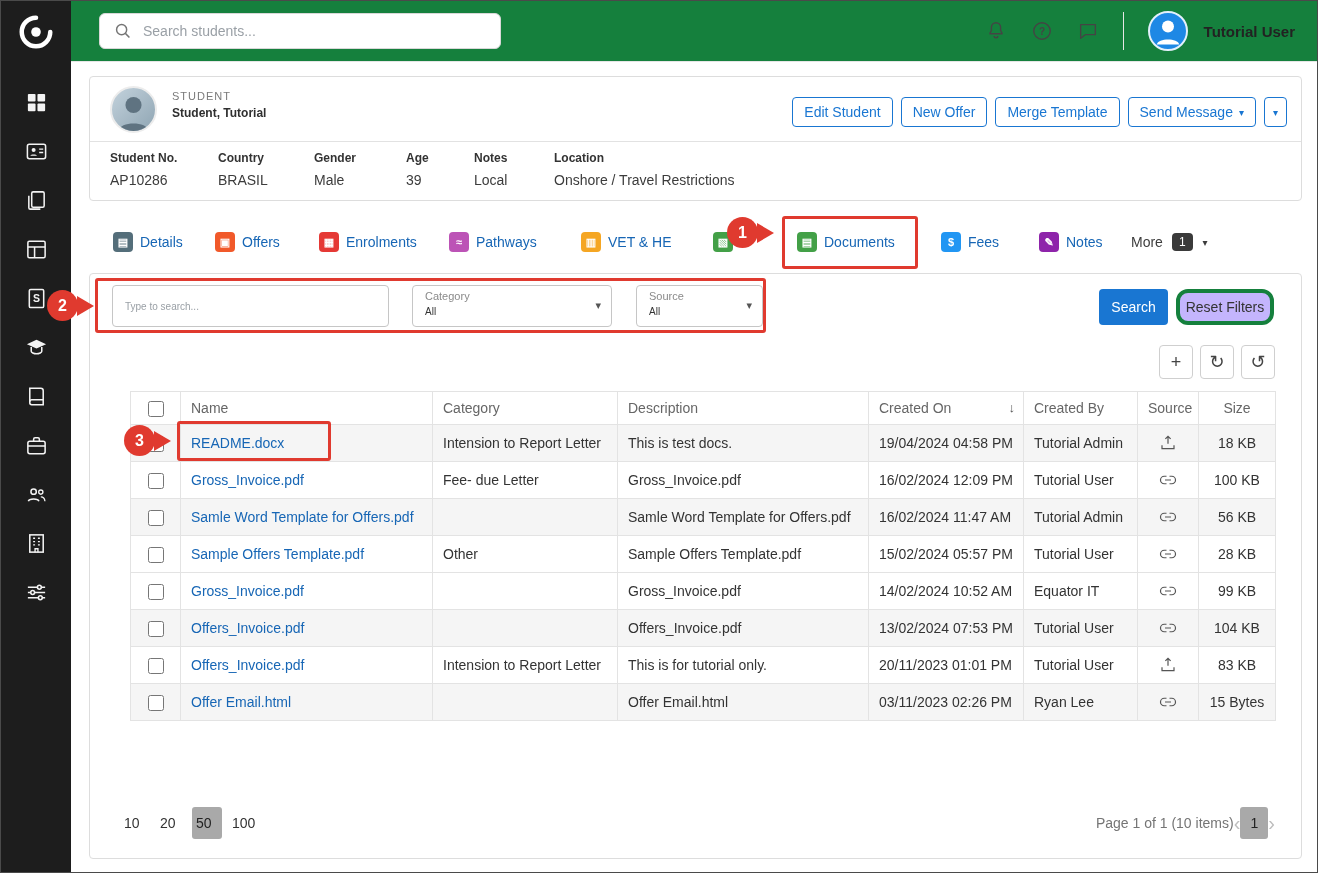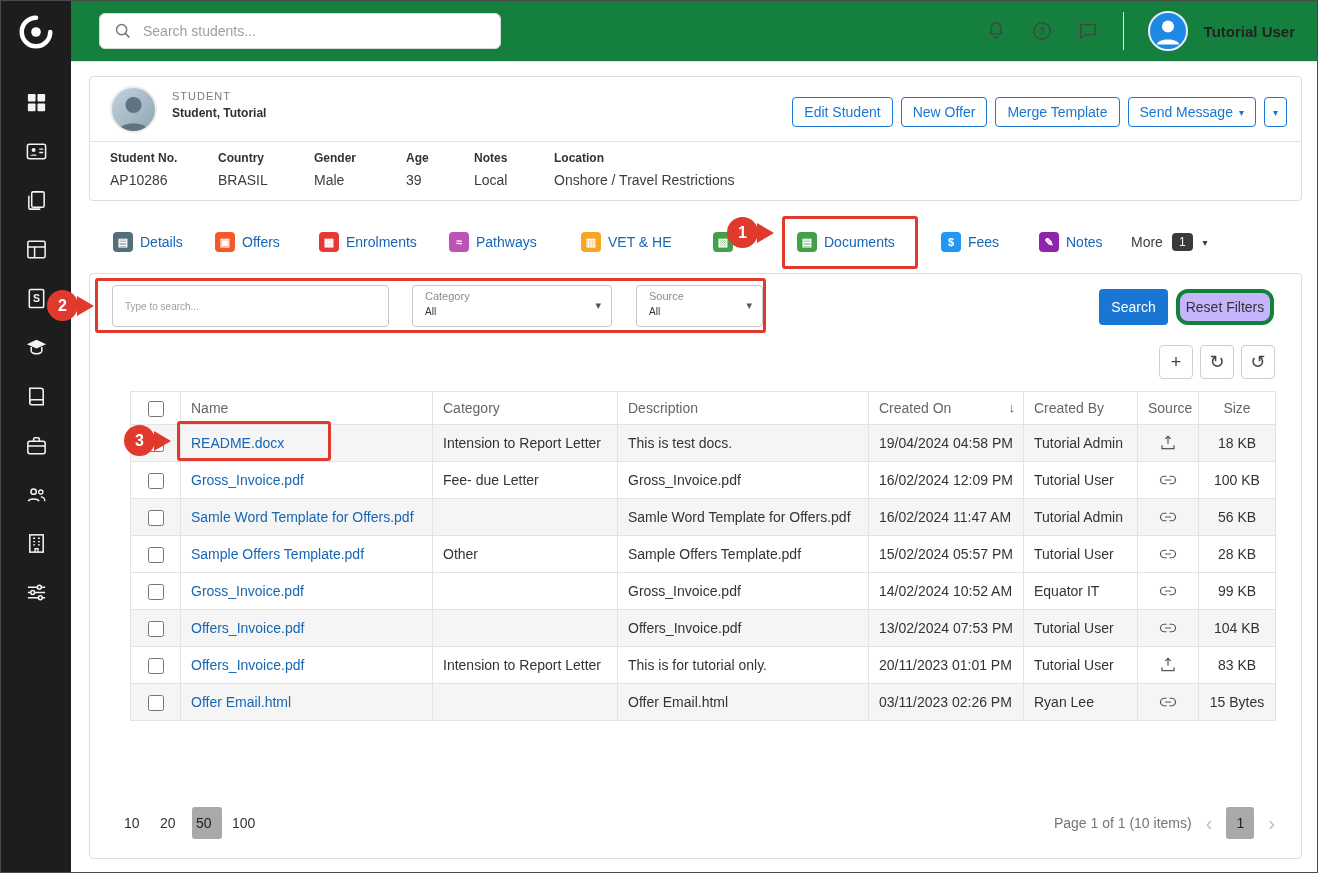--- a/index.html
+++ b/index.html
@@ -74,21 +74,21 @@
   .c-src, .th-src, .c-size, .th-size { text-align:center !important; }
   .doc-table input[type=checkbox] { width:16px; height:16px; cursor:pointer; vertical-align:middle; }
   .doc-link { color:#1766b5; text-decoration:none; cursor:pointer; }
   .sort-arrow { position:absolute; right:8px; top:8px; color:#555; font-size:13px; cursor:pointer; }
   .src-ic svg { width:18px; height:18px; vertical-align:middle; }
 
   
   .pagination { position:absolute; left:30px; top:531px; width:1155px; height:36px; display:flex; align-items:center; font-size:14px; color:#333; }
   .psize { min-width:30px; height:32px; line-height:32px; text-align:left; padding:0 4px; cursor:pointer; border-radius:3px; margin-right:6px; }
   .psize.sel { background:#a9a9a9; color:#222; }
-  .pag-right { margin-left:auto; display:flex; align-items:center; gap:14px; }
+  .pag-right { margin-left:auto; display:flex; align-items:center; }
   .pag-summary { color:#757575; }
   .pchev { color:#bdbdbd; font-size:20px; cursor:pointer; }
   .pcur { width:28px; height:32px; line-height:32px; text-align:center; background:#a9a9a9; color:#222; border-radius:3px; cursor:pointer; }
 
   
   .ann { position:absolute; z-index:40; pointer-events:none; }
   .ann-box { border:3px solid #e03a2f; border-radius:3px; }
   .ann-circle { width:31px; height:31px; border-radius:50%; background:#e03a2f; color:#fff; font-weight:bold; font-size:16px; display:flex; align-items:center; justify-content:center; }
   .ann-arrow { width:0; height:0; border-top:10px solid transparent; border-bottom:10px solid transparent; border-left:17px solid #e03a2f; }
 </style>

